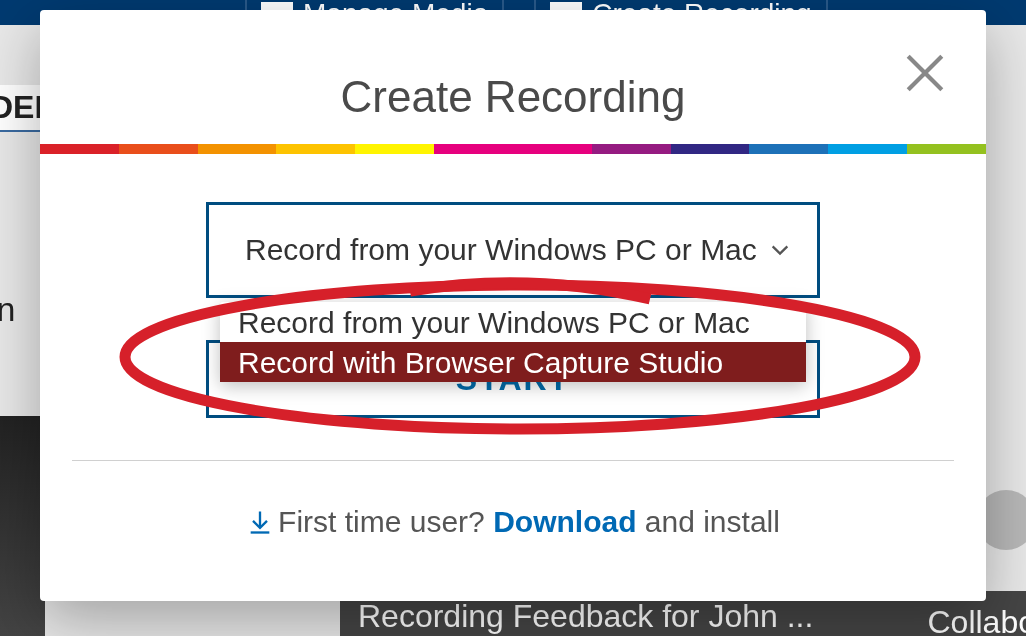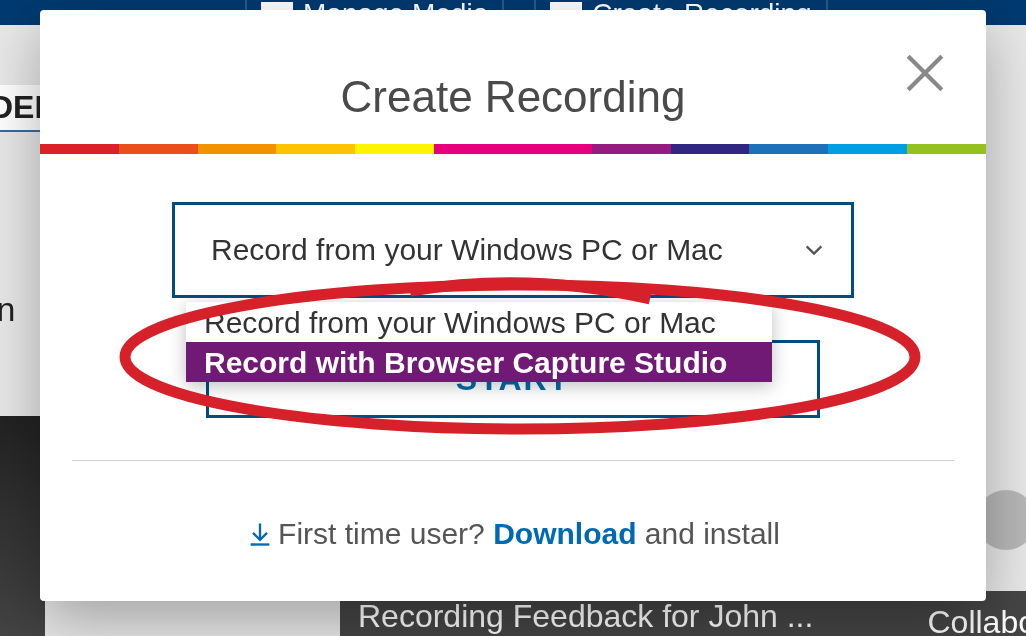--- a/index.html
+++ b/index.html
@@ -134,21 +134,21 @@
       display: flex;
       height: 10px;
       width: 100%;
       margin-top: 22px;
     }
     .rainbow div { flex: 1; }
 
     .dropdown-zone {
       position: relative;
       margin: 48px auto 0;
-      width: 682px;
+      width: 614px;
     }
     .dropdown-select {
       border: 3px solid #004d80;
       height: 96px;
       display: flex;
       align-items: center;
       justify-content: space-between;
       padding: 0 26px 0 36px;
       cursor: pointer;
       font-size: 30px;
@@ -169,23 +169,22 @@
       border-radius: 3px;
       z-index: 5;
     }
     .dropdown-option {
       padding: 4px 18px 2px;
       font-size: 30px;
       color: #333;
       cursor: pointer;
     }
     .dropdown-option.highlighted {
-      background: #701a75;
+      background: #7f1d1d;
       color: #fff;
-      font-weight: bold;
     }
     .start-btn {
       width: 614px;
       margin: 42px auto 0;
       border: 3px solid #004d80;
       height: 78px;
       display: flex;
       align-items: center;
       justify-content: center;
       font-size: 32px;
@@ -194,21 +193,21 @@
       color: #006aa8;
       cursor: pointer;
       background: #fff;
     }
     .divider {
       margin: 42px 32px 0;
       height: 1px;
       background: #d0d0d0;
     }
     .footer-row {
-      margin-top: 56px;
+      margin-top: 44px;
       text-align: center;
       font-size: 30px;
       color: #555;
       display: flex;
       align-items: center;
       justify-content: center;
       gap: 4px;
     }
     .footer-link {
       color: #0069b4;

